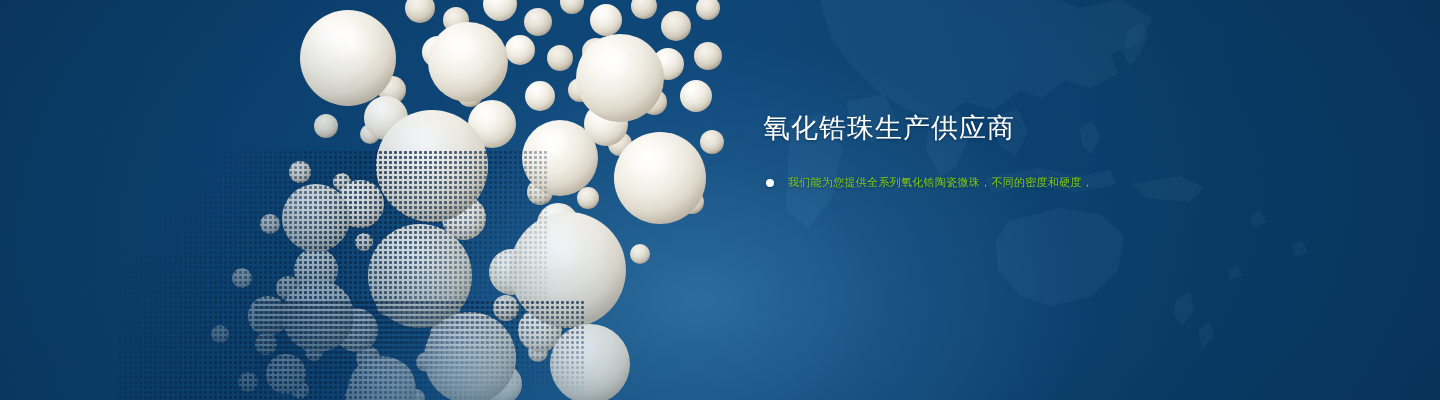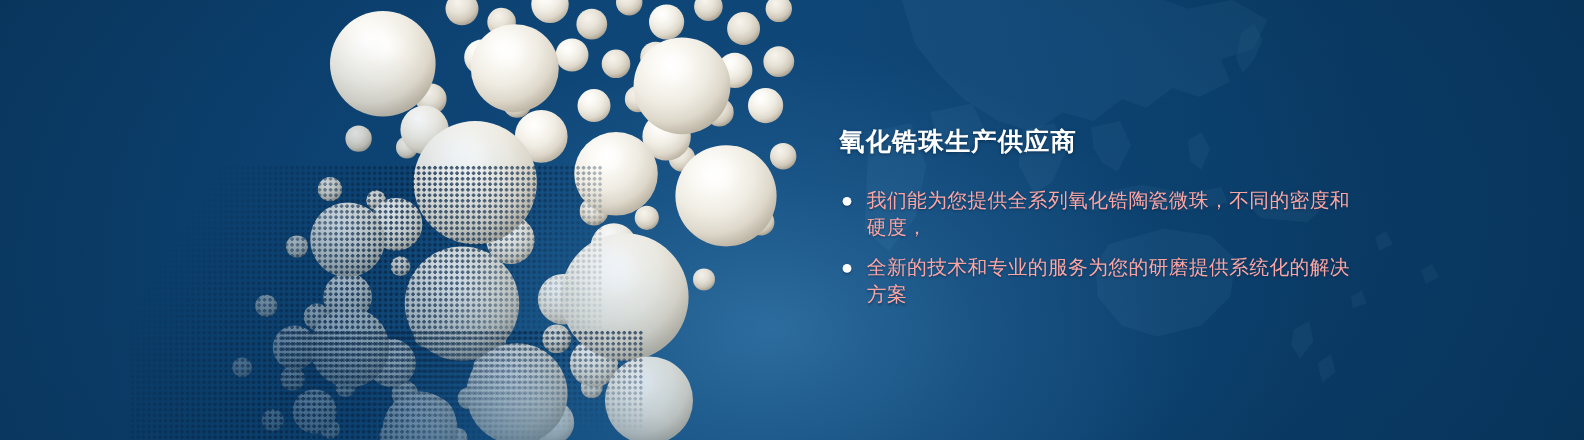--- a/index.html
+++ b/index.html
@@ -108,41 +108,41 @@
 
   
   .copy {
     position: absolute;
     left: 763px;
     top: 108px;
     width: 470px;
   }
   .headline {
     margin: 0;
-    font-size: 23px;
+    font-size: 27px;
     line-height: 40px;
-    font-weight: 700;
+    font-weight: 400;
     color: #ffffff;
     letter-spacing: 1px;
     text-shadow: 0 1px 3px rgba(3,25,48,0.55);
     white-space: nowrap;
   }
 
   .bullet-list {
     list-style: none;
     margin: 22px 0 0 0;
     padding: 0;
   }
   .bullet-item {
     position: relative;
     padding-left: 25px;
     margin-bottom: 11px;
-    font-size: 18px;
+    font-size: 11px;
     line-height: 25px;
-    color: #fca5a5;
+    color: #84cc16;
     letter-spacing: 0.3px;
     text-shadow: 0 1px 2px rgba(3,25,48,0.5);
   }
   .bullet-item:last-child { margin-bottom: 0; }
   .bullet-dot {
     position: absolute;
     left: 3px;
     top: 9px;
     width: 8px;
     height: 8px;
@@ -380,22 +380,18 @@
   <div class="copy">
     <h1 class="headline">氧化锆珠生产供应商</h1>
 
     <ul class="bullet-list">
 
       <li class="bullet-item">
         <span class="bullet-dot"></span>
         <span class="bullet-line">我们能为您提供全系列氧化锆陶瓷微珠，不同的密度和硬度，</span>
       </li>
 
-      <li class="bullet-item">
-        <span class="bullet-dot"></span>
-        <span class="bullet-line">全新的技术和专业的服务为您的研磨提供系统化的解决方案</span>
-      </li>
 
 
     </ul>
   </div>
 
 </div>
 
 </body></html>

